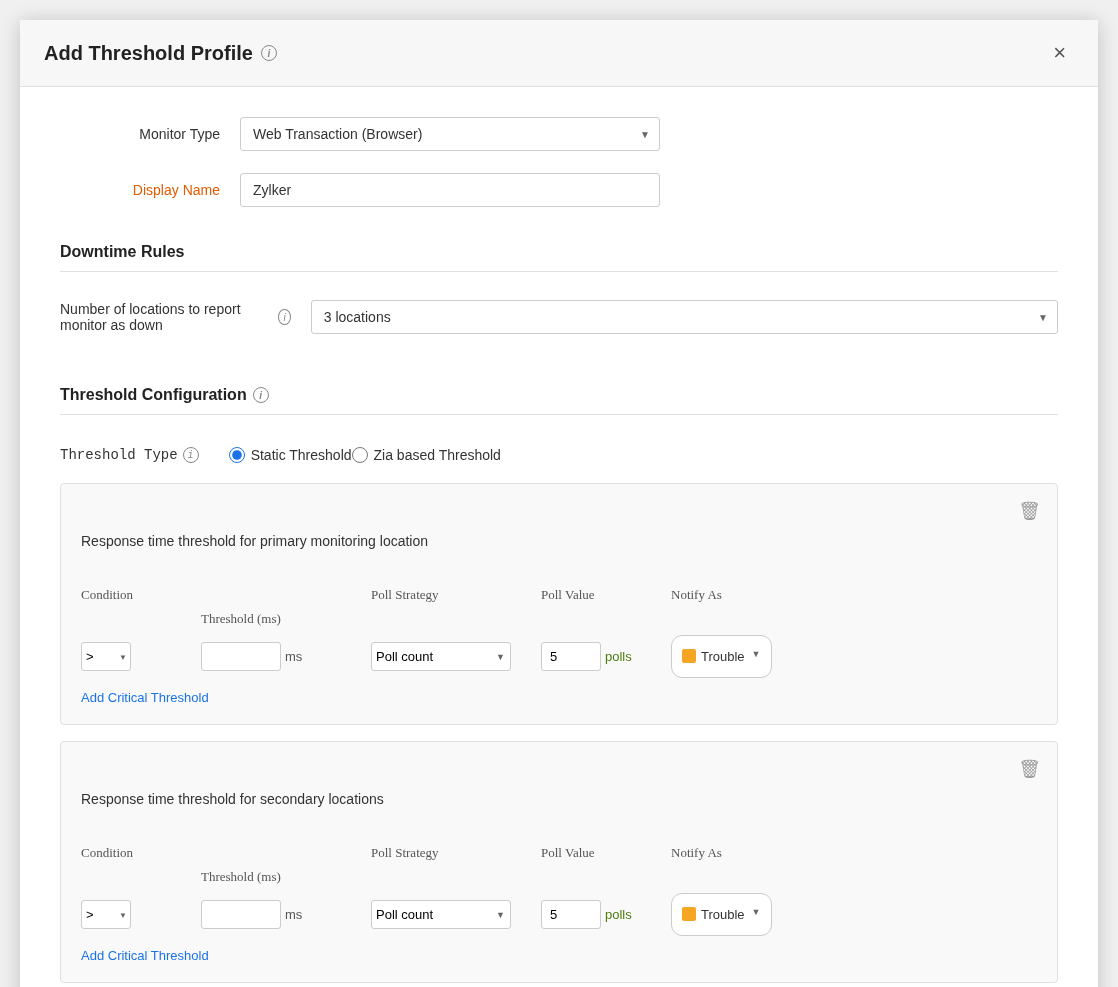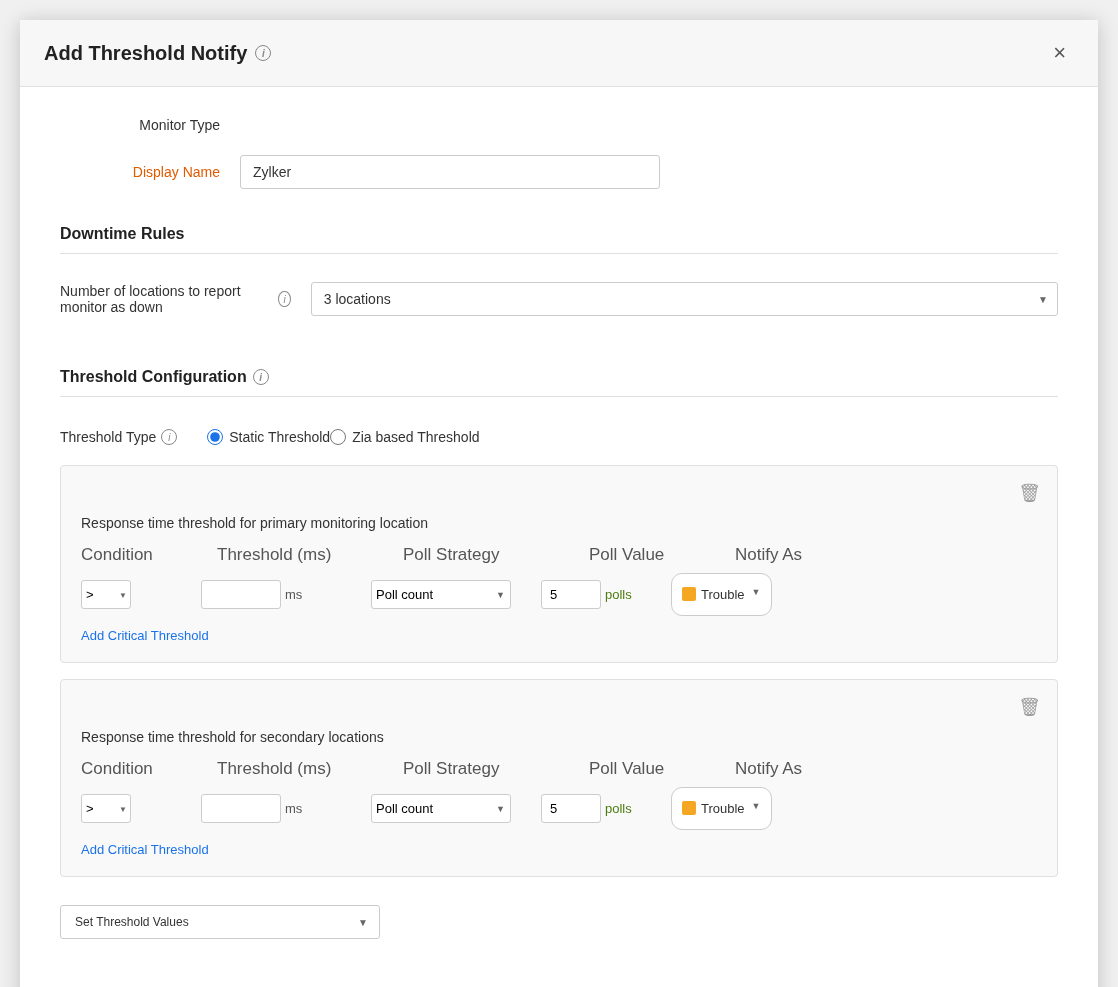--- a/index.html
+++ b/index.html
@@ -16,30 +16,30 @@
     .form-control { flex: 1; max-width: 420px; }
     select.styled, input.styled { width: 100%; padding: 8px 12px; border: 1px solid #ccc; border-radius: 3px; font-size: 14px; color: #333; background: #fff; appearance: none; -webkit-appearance: none; outline: none; }
     .select-wrapper { position: relative; display: inline-block; width: 100%; }
     .select-wrapper::after { content: '▼'; position: absolute; right: 10px; top: 50%; transform: translateY(-50%); font-size: 10px; color: #666; pointer-events: none; }
     .section-header { font-size: 16px; font-weight: 600; color: #222; padding: 14px 0 10px 0; border-bottom: 1px solid #e0e0e0; margin-bottom: 18px; display: flex; align-items: center; gap: 6px; }
     .section-block { margin-bottom: 28px; }
     .downtime-row { display: flex; gap: 20px; padding: 10px 0; }
     .downtime-label { font-size: 14px; color: #333; display: flex; align-items: center; gap: 5px; }
     .downtime-select { min-width: 280px; }
     .threshold-type-row { display: flex; align-items: center; gap: 30px; padding: 14px 0 20px 0; }
-    .threshold-type-label { font-size: 14px; color: #333; display: flex; align-items: center; gap: 5px; font-weight: 500; }
+    .threshold-type-label { font-size: 14px; color: #333; display: flex; align-items: center; gap: 5px; font-weight: 500; font-family: Liberation Mono, monospace; }
     .radio-group { display: flex; align-items: center; }
     .radio-option { display: flex; align-items: center; gap: 6px; font-size: 14px; color: #333; cursor: pointer; }
     .radio-option input[type="radio"] { width: 16px; height: 16px; accent-color: #1a73e8; cursor: pointer; }
     .threshold-card { background: #f9f9f9; border: 1px solid #e0e0e0; border-radius: 4px; padding: 18px 20px; margin-bottom: 16px; position: relative; }
     .threshold-card-title { font-size: 14px; color: #333; font-weight: 500; margin-bottom: 14px; margin-top: 31px; }
     .delete-icon { position: absolute; top: 16px; right: 16px; color: #999; font-size: 18px; cursor: pointer; }
-    .col-headers { display: flex; align-items: center; gap: 16px; margin-bottom: 8px; font-size: 17px; color: #555; }
+    .col-headers { display: flex; align-items: center; gap: 0; margin-bottom: 8px; font-size: 13px; color: #555; font-family: Liberation Serif, serif; }
     .col-condition { width: 120px; }
-    .col-threshold { width: 170px; }
+    .col-threshold { width: 170px; margin-top: 48px; }
     .col-poll-strategy { width: 170px; }
     .col-poll-value { width: 130px; }
     .col-notify { width: 150px; }
     .row-inputs { display: flex; align-items: center; gap: 0; }
     .input-condition { display: flex; align-items: center; gap: 2px; width: 120px; }
     .cond-select { width: 50px; padding: 6px 4px; border: 1px solid #ccc; border-radius: 3px; font-size: 13px; background: #fff; }
     .input-threshold { display: flex; align-items: center; gap: 4px; width: 170px; }
     .threshold-ms-input { width: 80px; padding: 6px 8px; border: 1px solid #ccc; border-radius: 3px; font-size: 13px; }
     .ms-label { font-size: 13px; color: #555; }
     .input-poll-strategy { display: flex; align-items: center; width: 170px; }
@@ -62,30 +62,40 @@
     .cond-select-wrapper::after { content: '▼'; position: absolute; right: 4px; top: 50%; transform: translateY(-50%); font-size: 8px; color: #666; pointer-events: none; }
     .cond-select { appearance: none; -webkit-appearance: none; padding-right: 16px; }
   </style>
 </head>
 <body>
 
 <div class="modal">
 
   <div class="modal-header">
     <div class="modal-title">
-      <span>Add Threshold Notify</span>
+      <span>Add Threshold Profile</span>
       <span class="info-icon" title="Info">i</span>
     </div>
     <button class="close-btn">×</button>
   </div>
 
   <div class="modal-body">
 
     <div class="form-row">
       <div class="form-label">Monitor Type</div>
+      <div class="form-control">
+        <div class="select-wrapper">
+          <select class="styled">
+            <option>Web Transaction (Browser)</option>
+            <option>Web</option>
+            <option>DNS</option>
+            <option>FTP</option>
+          </select>
+        </div>
+      </div>
     </div>
 
     <div class="form-row">
       <div class="form-label required">Display Name</div>
       <div class="form-control">
         <input class="styled" type="text" value="Zylker" style="">
       </div>
     </div>
 
     <div class="section-block">

